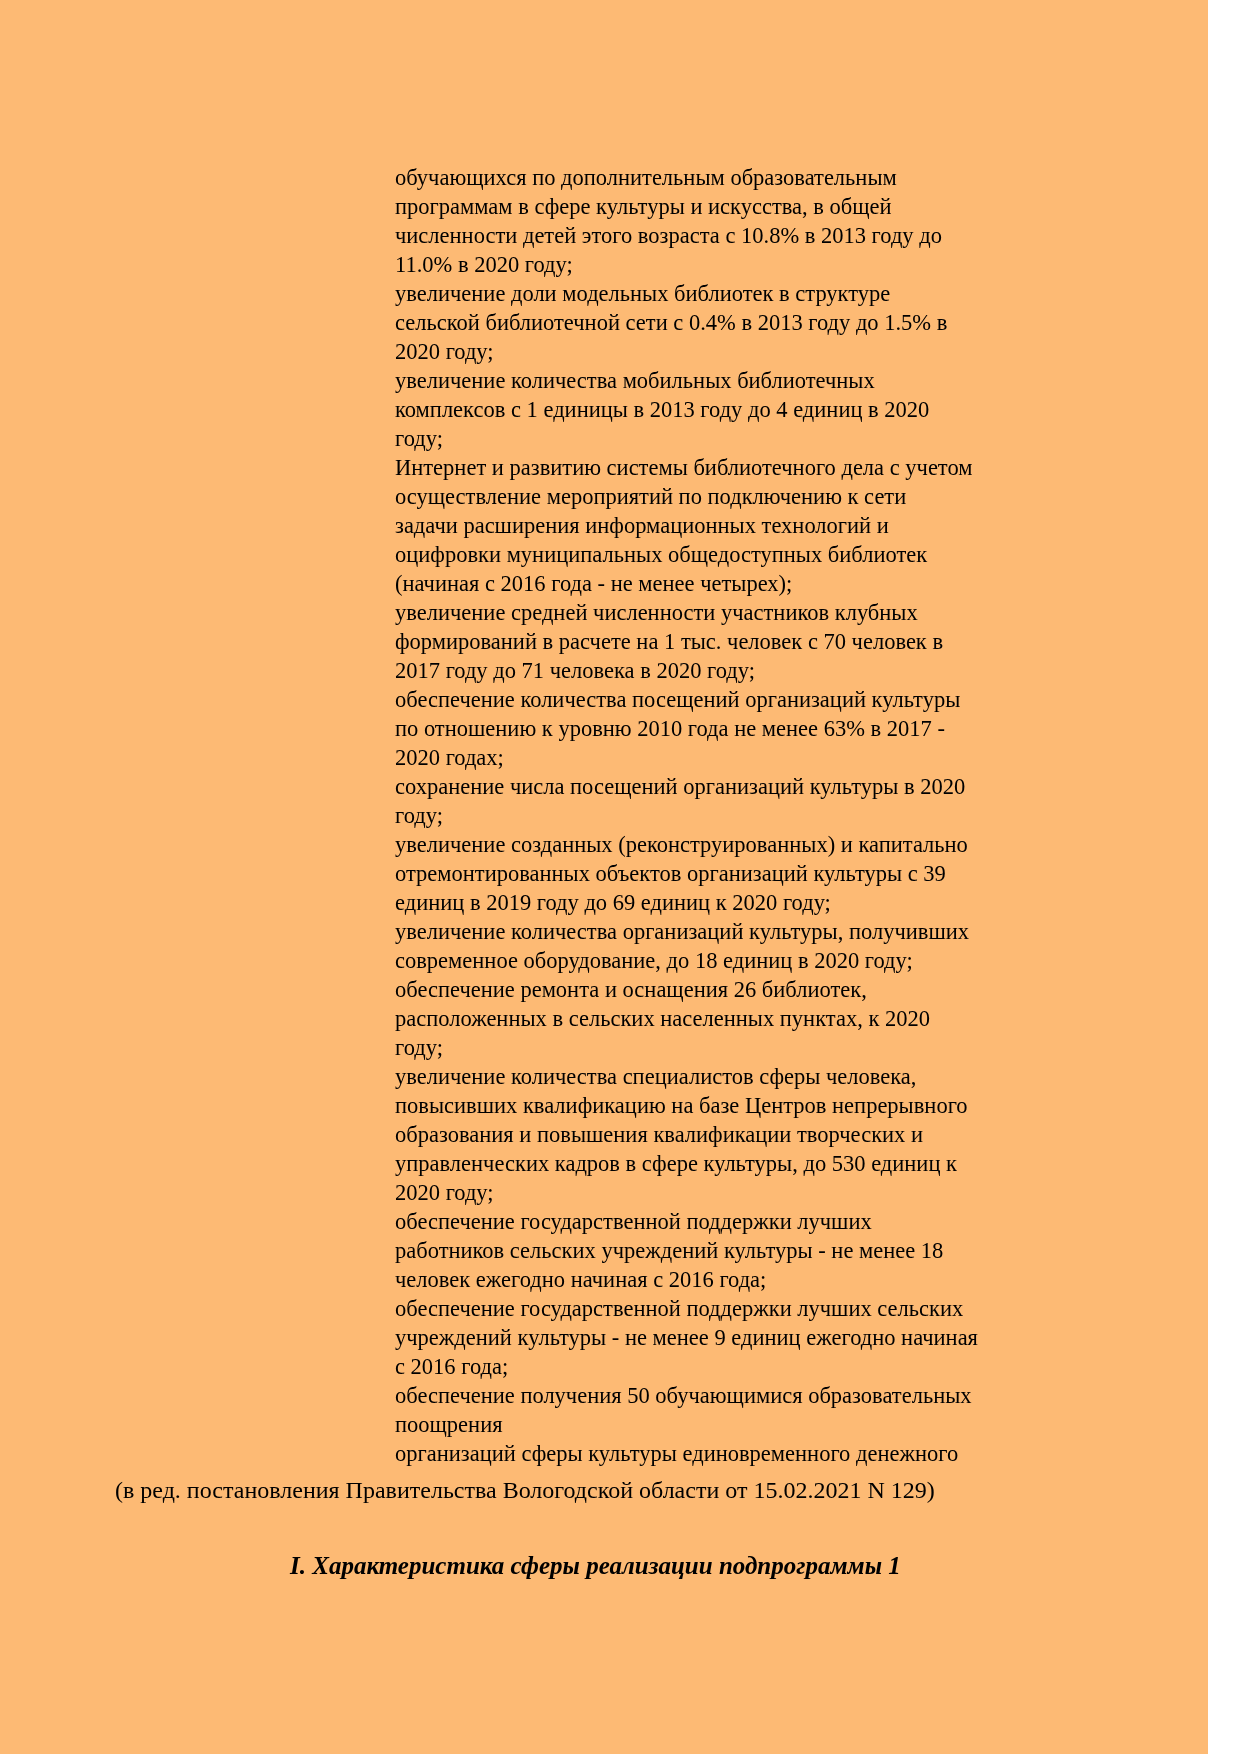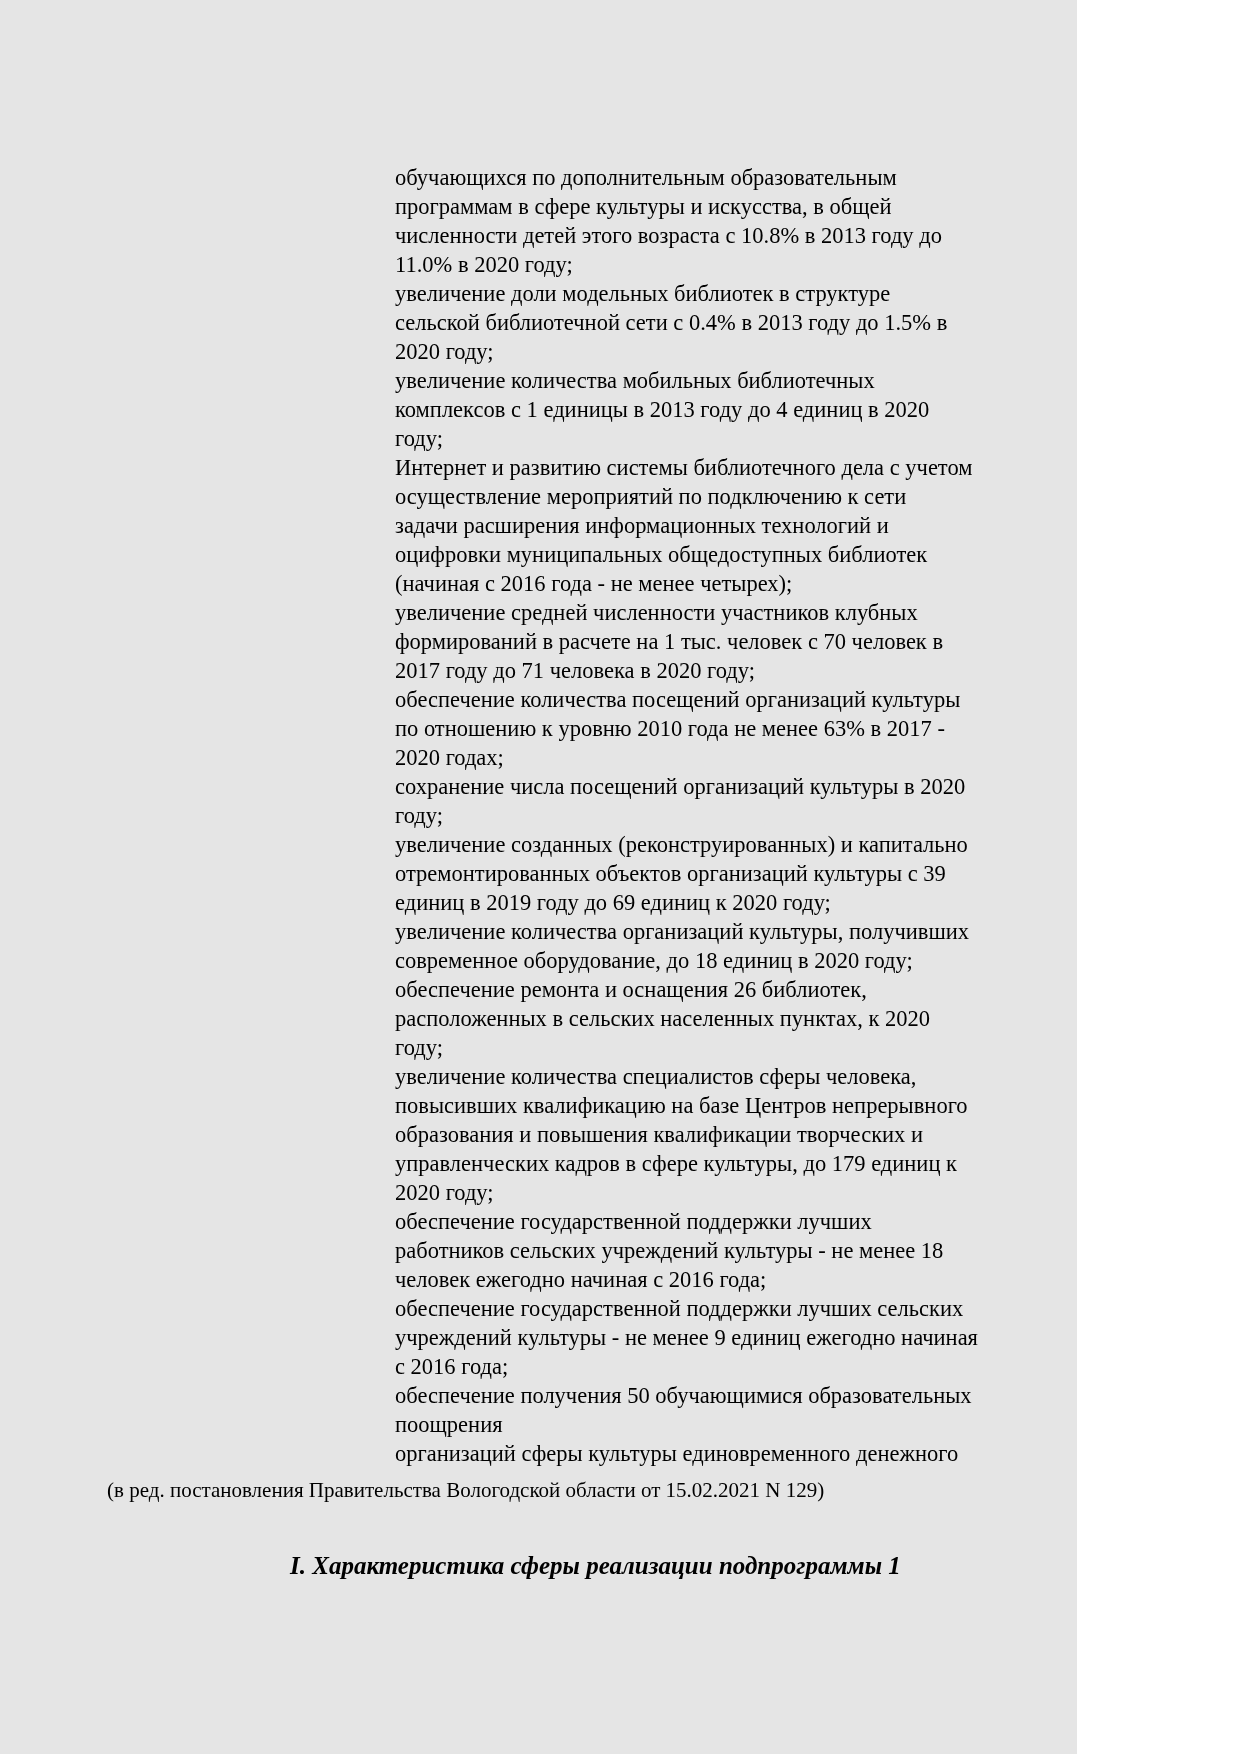--- a/index.html
+++ b/index.html
@@ -12,41 +12,41 @@
       height: 1754px;
       position: relative;
       overflow: hidden;
       font-family: "Liberation Serif", "DejaVu Serif", serif;
       color: #000000;
     }
     .page {
       position: absolute;
       left: 0;
       top: 0;
-      width: 1077px;
+      width: 1208px;
       height: 1754px;
-      background: #e5e5e5;
+      background: #fdba74;
     }
     .cell-text {
       position: absolute;
       left: 395px;
       top: 163px;
       width: 700px;
       font-size: 22.5px;
       line-height: 29px;
     }
     .cell-text .line {
       display: block;
       white-space: nowrap;
     }
     .amendment {
       position: absolute;
-      left: 107px;
+      left: 115px;
       top: 1476px;
-      font-size: 21px;
+      font-size: 24px;
       line-height: 29px;
       white-space: nowrap;
     }
     .section-heading {
       position: absolute;
       left: 290px;
       top: 1550px;
       font-size: 25px;
       line-height: 32px;
       font-weight: bold;
@@ -87,21 +87,21 @@
     <span class="line">отремонтированных объектов организаций культуры с 39</span>
     <span class="line">единиц в 2019 году до 69 единиц к 2020 году;</span>
     <span class="line">увеличение количества организаций культуры, получивших</span>
     <span class="line">современное оборудование, до 18 единиц в 2020 году;</span>
     <span class="line">обеспечение ремонта и оснащения 26 библиотек,</span>
     <span class="line">расположенных в сельских населенных пунктах, к 2020</span>
     <span class="line">году;</span>
     <span class="line">увеличение количества специалистов сферы человека,</span>
     <span class="line">повысивших квалификацию на базе Центров непрерывного</span>
     <span class="line">образования и повышения квалификации творческих и</span>
-    <span class="line">управленческих кадров в сфере культуры, до 179 единиц к</span>
+    <span class="line">управленческих кадров в сфере культуры, до 530 единиц к</span>
     <span class="line">2020 году;</span>
     <span class="line">обеспечение государственной поддержки лучших</span>
     <span class="line">работников сельских учреждений культуры - не менее 18</span>
     <span class="line">человек ежегодно начиная с 2016 года;</span>
     <span class="line">обеспечение государственной поддержки лучших сельских</span>
     <span class="line">учреждений культуры - не менее 9 единиц ежегодно начиная</span>
     <span class="line">с 2016 года;</span>
     <span class="line">обеспечение получения 50 обучающимися образовательных</span>
     <span class="line">поощрения</span>
     <span class="line">организаций сферы культуры единовременного денежного</span>

